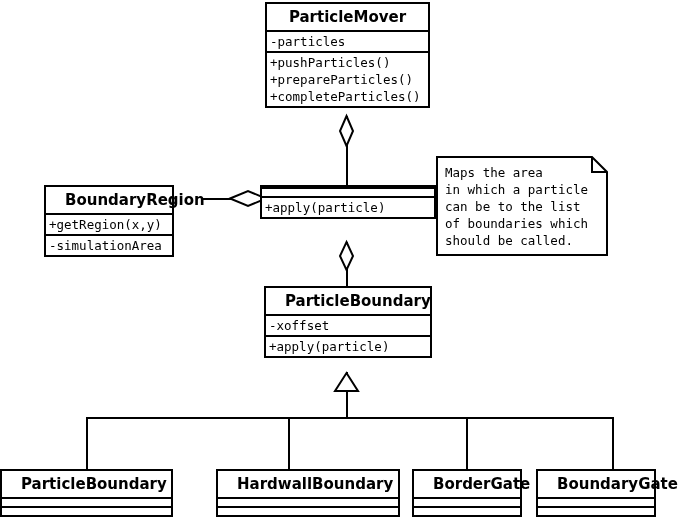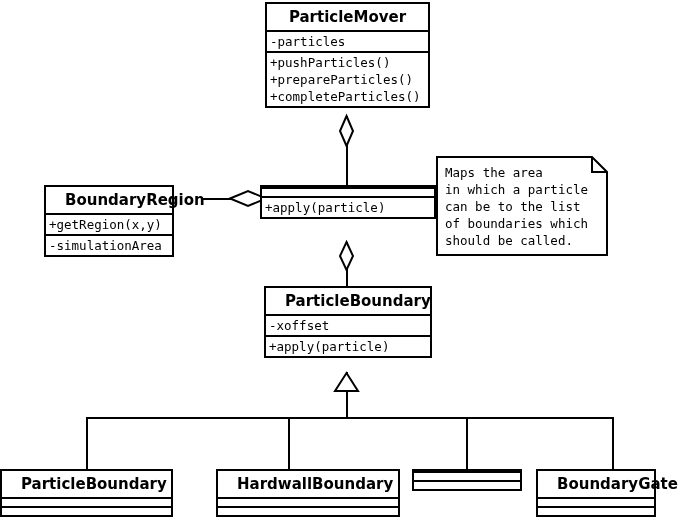--- a/index.html
+++ b/index.html
@@ -178,20 +178,21 @@
     <div class="uml-compartment empty"></div>
   </div>
 
   <div class="uml-class" style="left:196px; top:469px; width:184px;margin-left:20px;">
     <div class="uml-name">HardwallBoundary</div>
     <div class="uml-compartment empty"></div>
     <div class="uml-compartment empty"></div>
   </div>
 
   <div class="uml-class" style="left:412px; top:469px; width:110px;">
+    <div class="uml-name">BorderGate</div>
     <div class="uml-compartment empty"></div>
     <div class="uml-compartment empty"></div>
   </div>
 
   <div class="uml-class" style="left:536px; top:469px; width:120px;">
     <div class="uml-name">BoundaryGate</div>
     <div class="uml-compartment empty"></div>
     <div class="uml-compartment empty"></div>
   </div>
 

